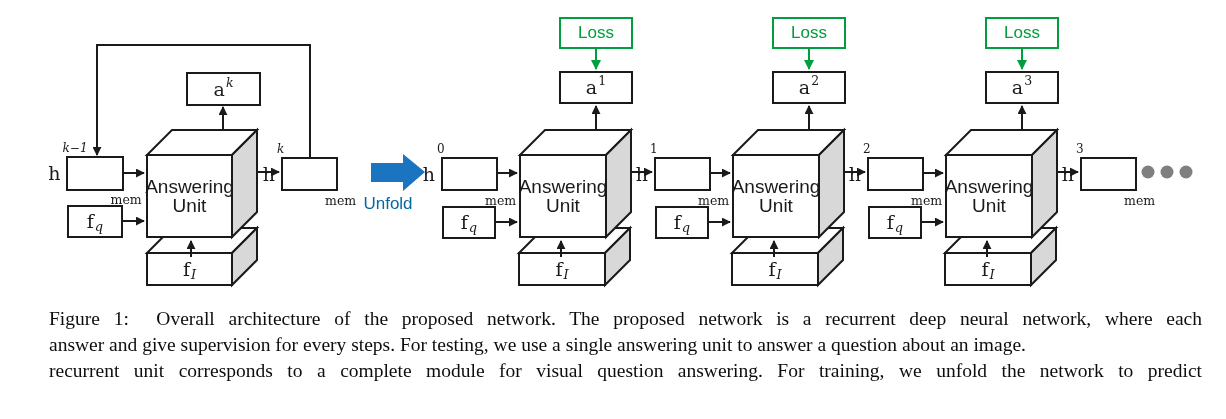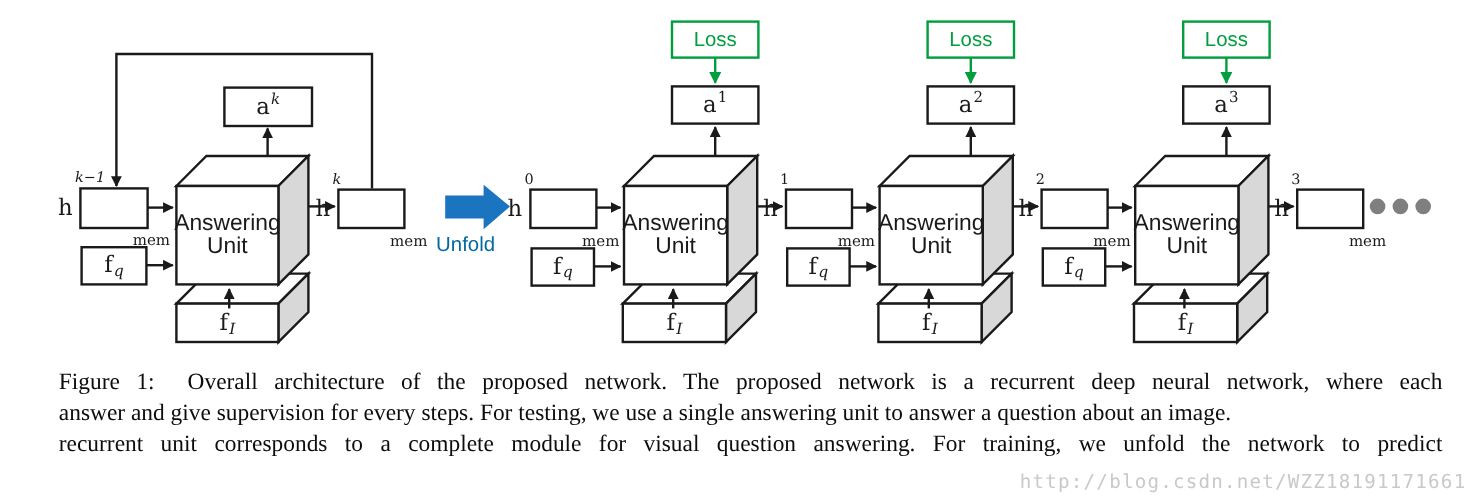--- a/index.html
+++ b/index.html
@@ -252,14 +252,13 @@
         </span>
     </div>
   </div>
 
   <div class="caption">
     <div class="cline just">Figure 1:  Overall architecture of the proposed network. The proposed network is a recurrent deep neural network, where each</div>
     <div class="cline">answer and give supervision for every steps. For testing, we use a single answering unit to answer a question about an image.</div>
     <div class="cline just">recurrent unit corresponds to a complete module for visual question answering. For training, we unfold the network to predict</div>
   </div>
 
-  <div class="watermark">http://blog.csdn.net/WZZ18191171661</div>
 </div>
 
 </body></html>

